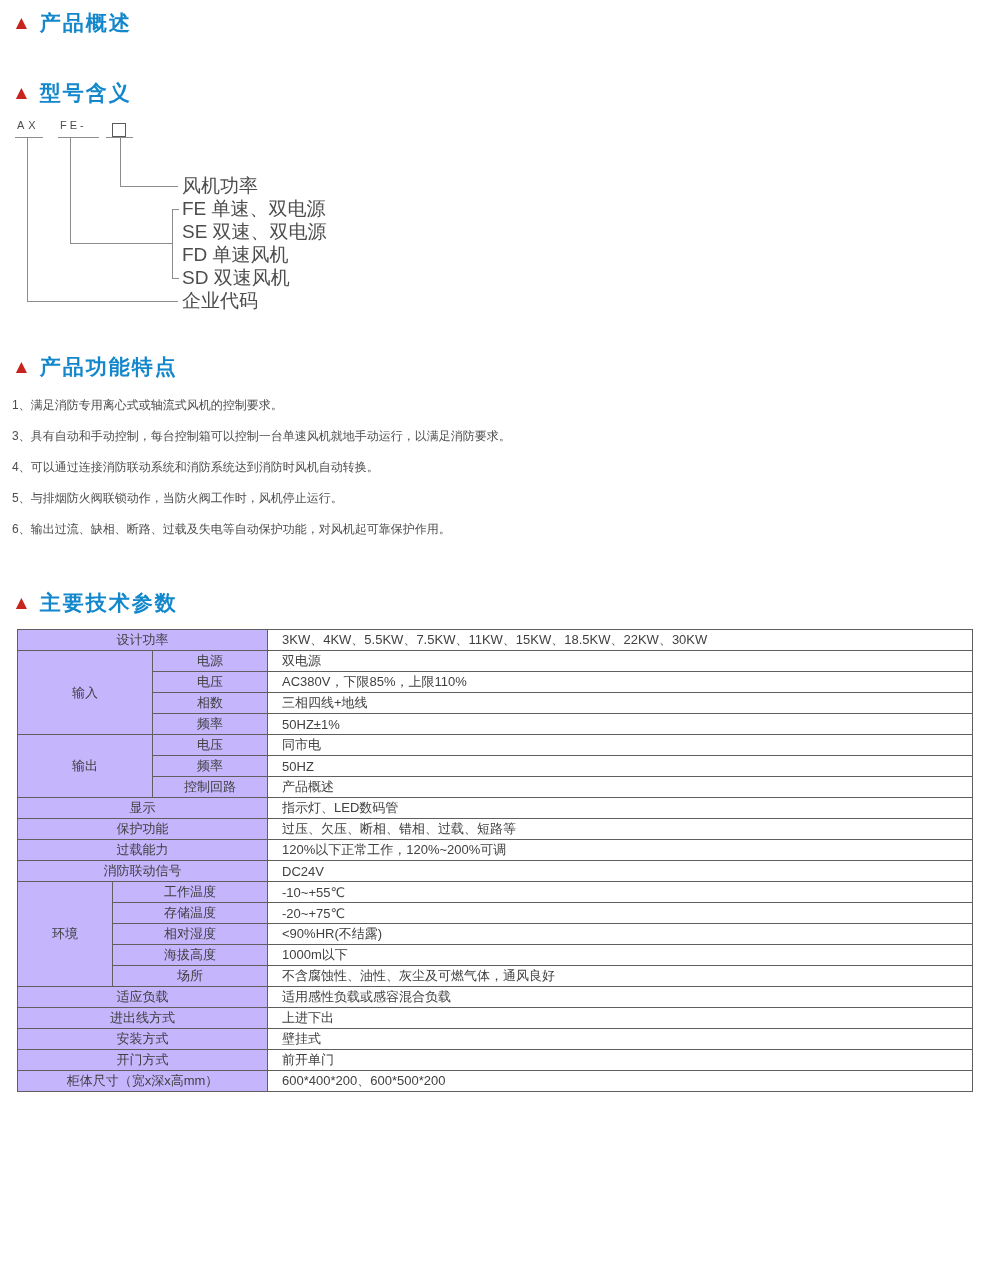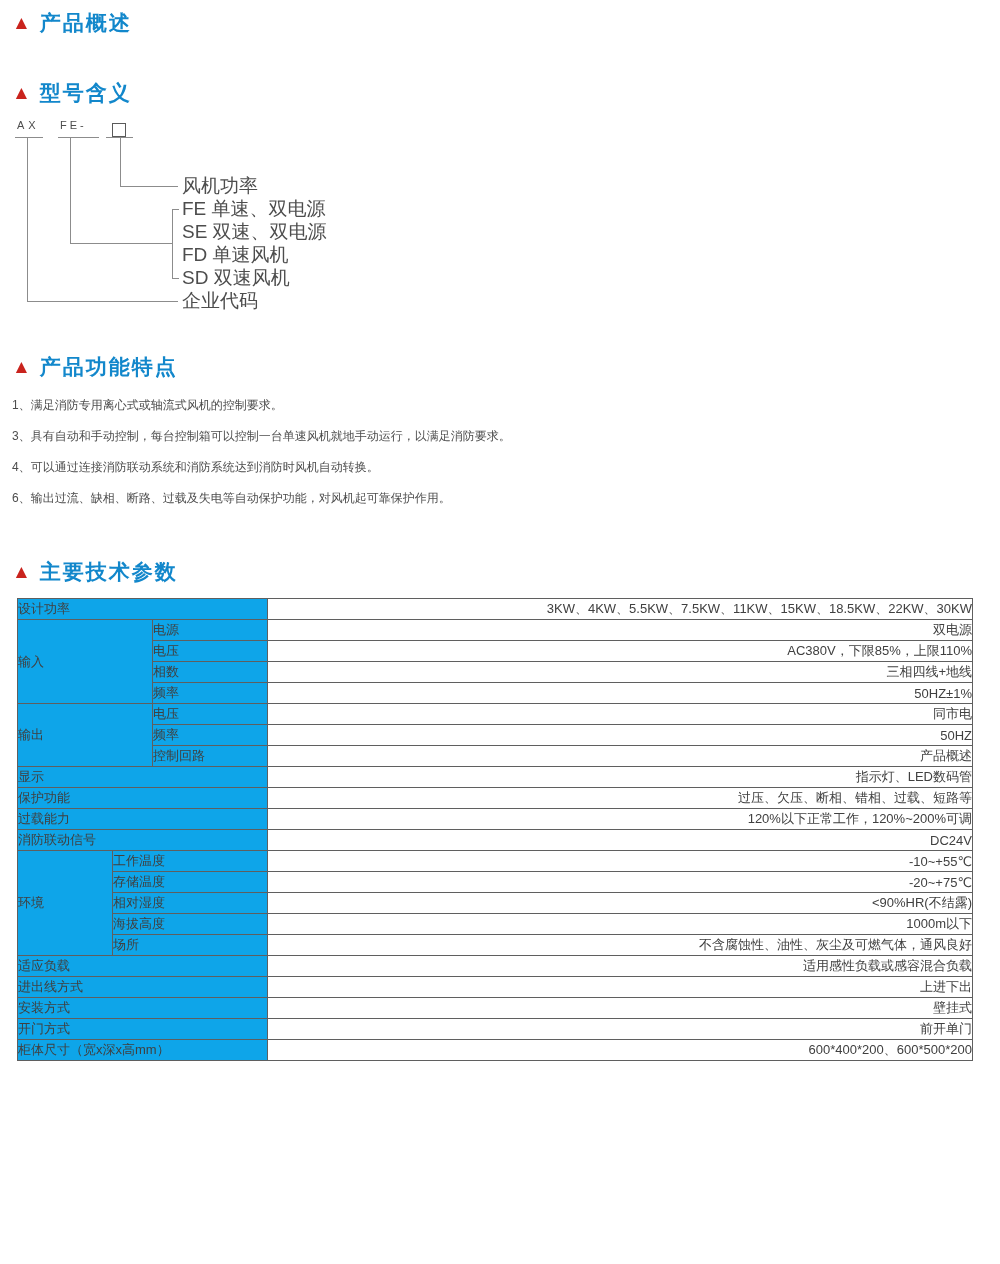--- a/index.html
+++ b/index.html
@@ -93,24 +93,24 @@
     margin: 14px 0 0 17px; width: 956px;
     border: 1px solid #4a4a4a;
   }
   .specs-table td {
     border: 1px solid #5f5f5f;
     height: 20px; font-size: 13px; color: #404040;
     padding: 0; vertical-align: middle;
     overflow: hidden; white-space: nowrap;
   }
   .specs-table td.lbl {
-    background: #0ea5e9; 
+    background: #c4b5fd; text-align: center;
   }
   .specs-table td.val {
-    background: #ffffff; text-align: right; padding-left: 14px;
+    background: #ffffff; text-align: left; padding-left: 14px;
   }
 </style>
 </head>
 <body>
 
 <div class="page">
 
   <div class="section-heading h-overview">
     <span class="tri">▲</span>
     <span class="heading-text">产品概述</span>
@@ -149,20 +149,21 @@
   </div>
 
   <div class="section-heading h-features">
     <span class="tri">▲</span>
     <span class="heading-text">产品功能特点</span>
   </div>
   <div class="features-list">
       <p class="feature">1、满足消防专用离心式或轴流式风机的控制要求。</p>
       <p class="feature">3、具有自动和手动控制，每台控制箱可以控制一台单速风机就地手动运行，以满足消防要求。</p>
       <p class="feature">4、可以通过连接消防联动系统和消防系统达到消防时风机自动转换。</p>
+      <p class="feature">5、与排烟防火阀联锁动作，当防火阀工作时，风机停止运行。</p>
       <p class="feature">6、输出过流、缺相、断路、过载及失电等自动保护功能，对风机起可靠保护作用。</p>
     </div>
 
   <div class="section-heading h-specs">
     <span class="tri">▲</span>
     <span class="heading-text">主要技术参数</span>
   </div>
   <table class="specs-table">
     <colgroup>
       <col style="width:95px">

